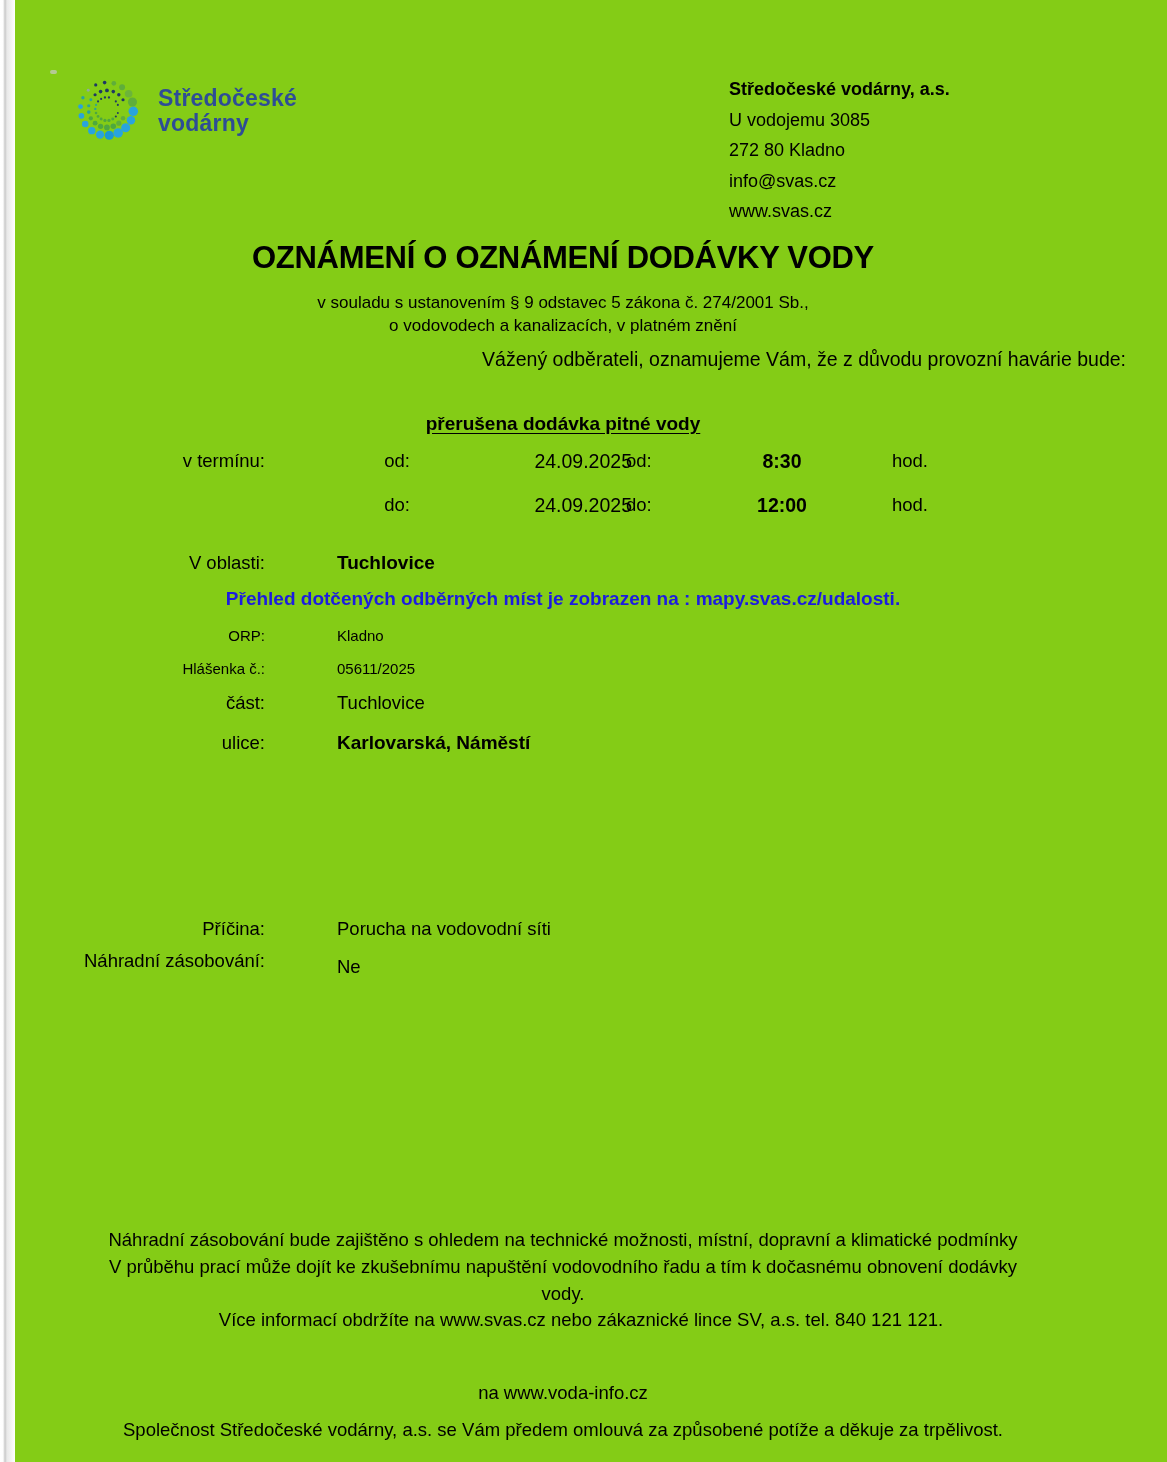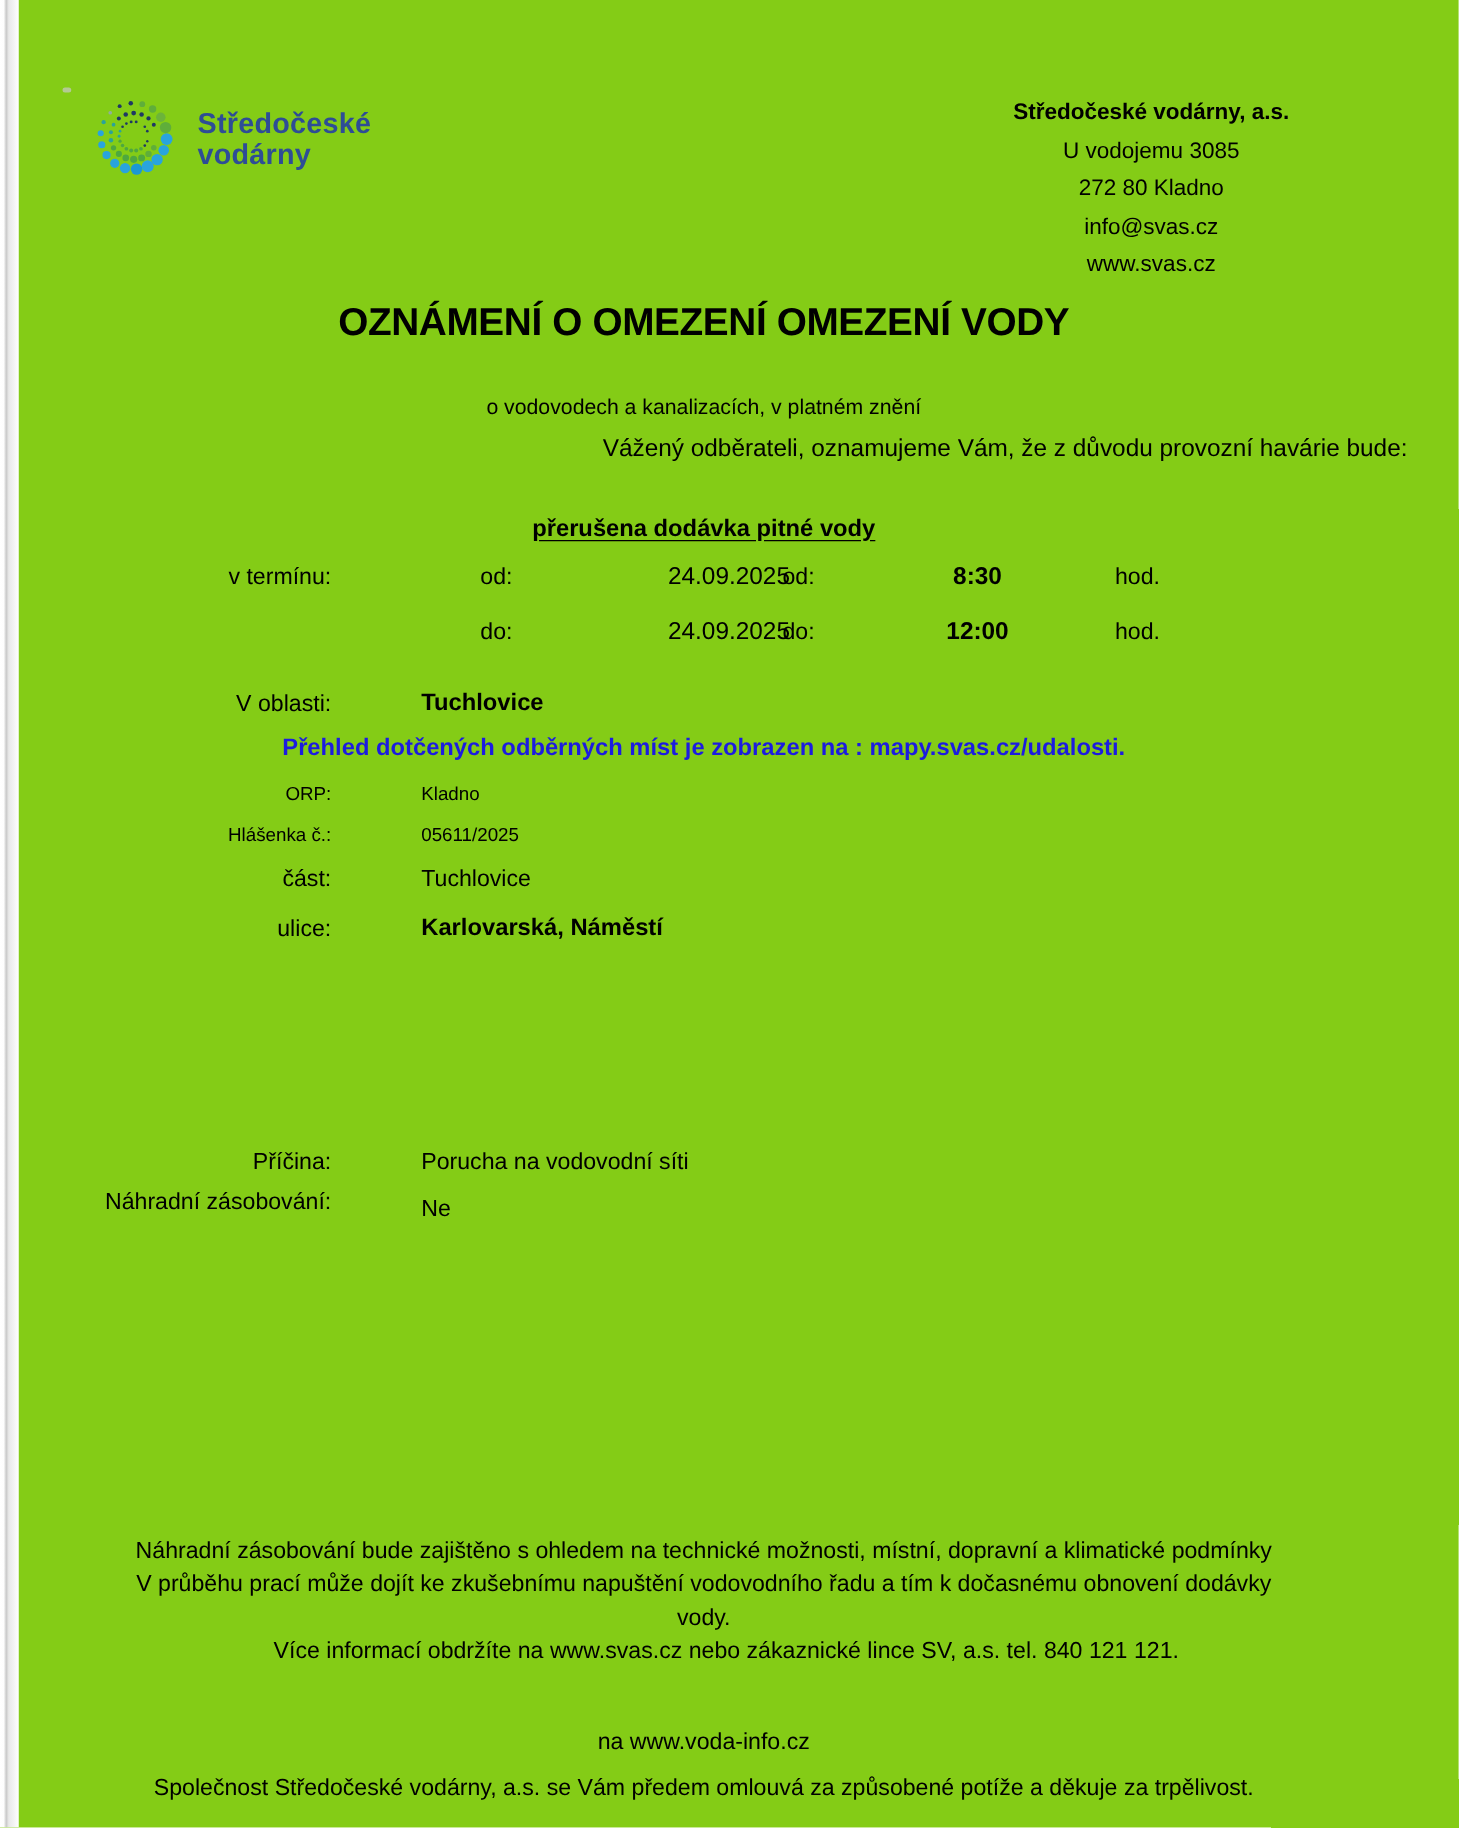--- a/index.html
+++ b/index.html
@@ -19,21 +19,21 @@
   .scan-speck{
     position:absolute; left:50px; top:70px; width:7px; height:4px;
     background:#c9c9c9; border-radius:2px; opacity:.7;
   }
   .content{ position:absolute; left:0; top:0; width:1126px; height:100%; }
 
   
   .logo-block{ position:absolute; left:66px; top:74px; display:flex; align-items:flex-start; }
   .logo-dots{ width:84px; height:72px; display:block; }
   .logo-text{ margin-left:8px; margin-top:12px; font-size:23px; font-weight:bold; line-height:25px; color:#2e4d96; letter-spacing:.2px; }
-  .company-block{ position:absolute; left:711px; top:74px; width:420px; text-align:center; font-size:18px; line-height:30.5px; }
+  .company-block{ position:absolute; left:729px; top:74px; width:420px; font-size:18px; line-height:30.5px; }
   .company-block .co-name{ font-weight:bold; }
 
   
   .title{ position:absolute; left:0; top:240px; width:100%; text-align:center; font-size:31px; font-weight:bold; letter-spacing:-.3px; }
   .sub1{ position:absolute; left:0; top:293px; width:100%; text-align:center; font-size:17px; }
   .sub2{ position:absolute; left:0; top:316px; width:100%; text-align:center; font-size:17px; }
   .intro{ position:absolute; left:0; top:348px; width:100%; text-align:right; font-size:19.5px; }
   .int-heading{ position:absolute; left:0; top:413px; width:100%; text-align:center; font-size:19px; font-weight:bold; }
   .int-heading span{ text-decoration:underline; text-underline-offset:3px; }
 
@@ -131,21 +131,22 @@
     </div>
 
     <div class="company-block">
       <div class="co-name">Středočeské vodárny, a.s.</div>
       <div>U vodojemu 3085</div>
       <div>272 80 Kladno</div>
       <div>info@svas.cz</div>
       <div>www.svas.cz</div>
     </div>
 
-    <div class="title">OZNÁMENÍ O OMEZENÍ OMEZENÍ VODY</div>
+    <div class="title">OZNÁMENÍ O OZNÁMENÍ DODÁVKY VODY</div>
+    <div class="sub1">v souladu s ustanovením § 9 odstavec 5 zákona č. 274/2001 Sb.,</div>
     <div class="sub2">o vodovodech a kanalizacích, v platném znění</div>
     <div class="intro">Vážený odběrateli, oznamujeme Vám, že z důvodu provozní havárie bude:</div>
     <div class="int-heading"><span>přerušena dodávka pitné vody</span></div>
 
     <div class="term-row" style="top:450px;">
       <span class="c1">v termínu:</span>
       <span class="c2">od:</span>
       <span class="c3">24.09.2025</span>
       <span class="c4">od:</span>
       <span class="c5">8:30</span>

